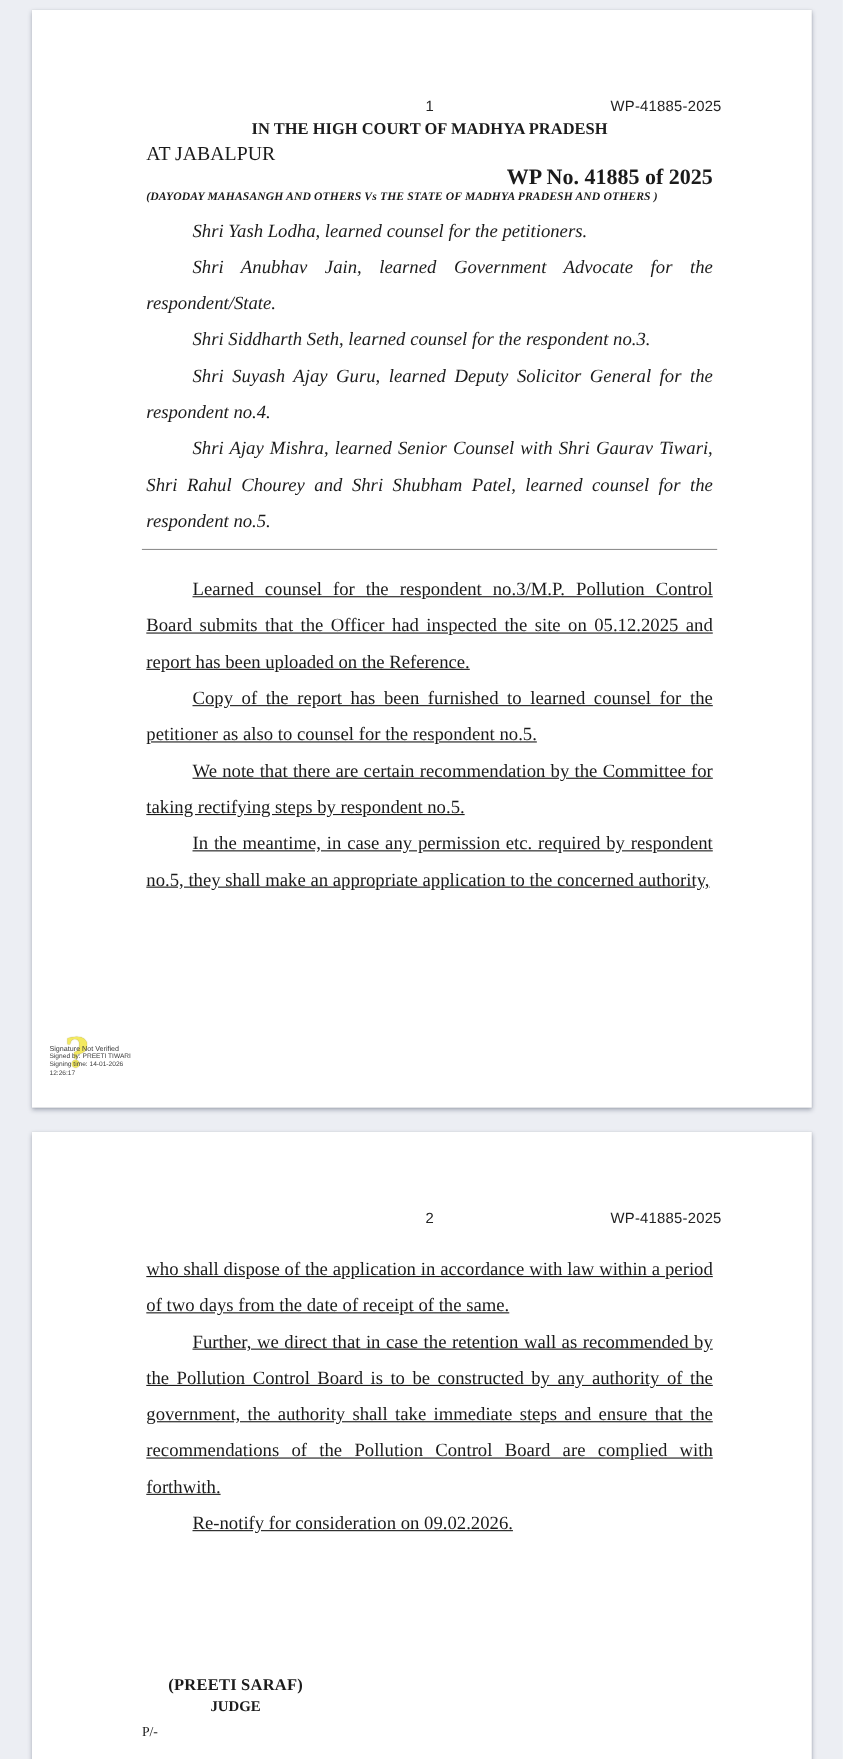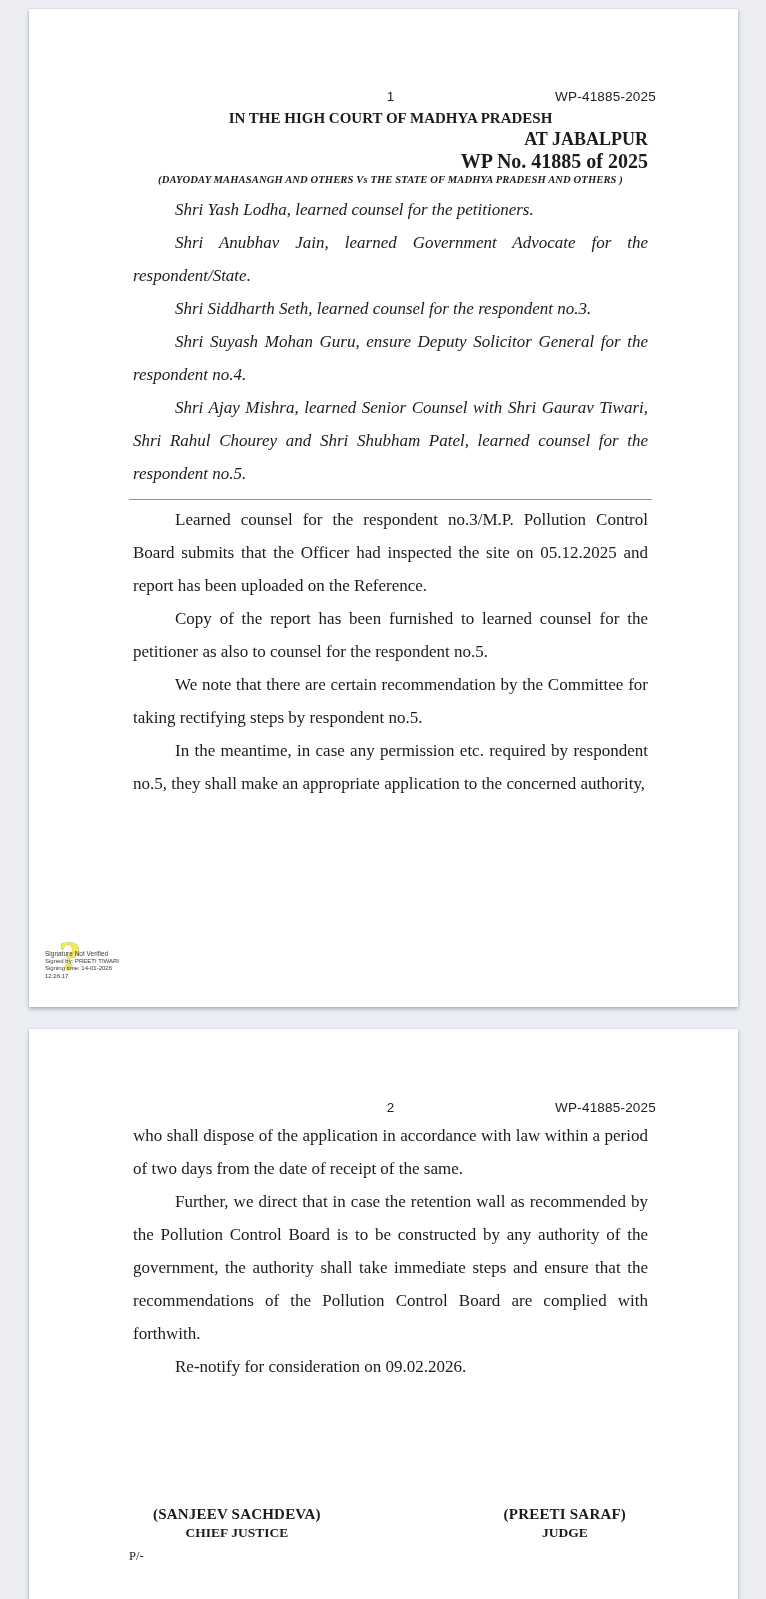--- a/index.html
+++ b/index.html
@@ -36,24 +36,24 @@
     line-height: 20px;
   }
   .page-head .case-ref {
     position: absolute;
     right: -8px; top: 0;
     font-size: 13.5px;
     letter-spacing: 0.2px;
   }
 
   .court-name   { text-align: center; font-weight: bold; font-size: 15px; line-height: 21px; margin-top: 1px; }
-  .court-bench  { text-align: right; font-weight: bold; font-size: 18px;   line-height: 21px; }
+  .court-bench  { text-align: left; font-weight: normal; font-size: 18px;   line-height: 21px; }
   .case-number  { text-align: right; font-weight: bold; font-size: 20px;   line-height: 23px; }
   .cause-title  {
-    text-align: center; font-weight: bold; font-style: italic;
+    text-align: left; font-weight: bold; font-style: italic;
     font-size: 10.6px; line-height: 13px; letter-spacing: 0.1px;
     white-space: nowrap;
   }
 
   .dated-line { margin-top: 26px; font-size: 17.5px; line-height: 22px; }
   .dated-line .dated-value {
     font-weight: bold;
     text-decoration: underline;
     text-underline-offset: 3px;
   }
@@ -66,21 +66,21 @@
   }
   .appearances { margin-top: 7px; }
   .appearances .para { font-style: italic; }
 
   .order-divider {
     border: none;
     border-top: 1px solid #8f8f8f;
     margin: 9px 0 3px -4px;
     width: 523px;
   }
-  .order-body { margin-top: 1px; }
+  .order-body { margin-top: 19px; text-decoration: underline; }
   .para.no-indent { text-indent: 0; }
 
   
   .sig-stamp {
     position: absolute;
     left: 16px; top: 928px;
     width: 120px; height: 62px;
     cursor: default;
   }
   .sig-stamp .q-icon {
@@ -134,21 +134,21 @@
       <div class="court-name">IN THE HIGH COURT OF MADHYA PRADESH</div>
       <div class="court-bench">AT JABALPUR</div>
       <div class="case-number">WP No. 41885 of 2025</div>
       <div class="cause-title">(DAYODAY MAHASANGH AND OTHERS Vs THE STATE OF MADHYA PRADESH AND OTHERS )</div>
 
 
       <div class="appearances">
         <p class="para">Shri Yash Lodha, learned counsel for the petitioners.</p>
         <p class="para">Shri Anubhav Jain, learned Government Advocate for the respondent/State.</p>
         <p class="para">Shri Siddharth Seth, learned counsel for the respondent no.3.</p>
-        <p class="para">Shri Suyash Mohan Guru, ensure Deputy Solicitor General for the respondent no.4.</p>
+        <p class="para">Shri Suyash Ajay Guru, learned Deputy Solicitor General for the respondent no.4.</p>
         <p class="para">Shri Ajay Mishra, learned Senior Counsel with Shri Gaurav Tiwari, Shri Rahul Chourey and Shri Shubham Patel, learned counsel for the respondent no.5.</p>
       </div>
 
       <hr class="order-divider">
 
       <div class="order-body">
         <p class="para">Learned counsel for the respondent no.3/M.P. Pollution Control Board submits that the Officer had inspected the site on 05.12.2025 and report has been uploaded on the Reference.</p>
         <p class="para">Copy of the report has been furnished to learned counsel for the petitioner as also to counsel for the respondent no.5.</p>
         <p class="para">We note that there are certain recommendation by the Committee for taking rectifying steps by respondent no.5.</p>
         <p class="para">In the meantime, in case any permission etc. required by respondent no.5, they shall make an appropriate application to the concerned authority,</p>
@@ -176,24 +176,20 @@
       </div>
 
       <div class="order-body">
         <p class="para no-indent">who shall dispose of the application in accordance with law within a period of two days from the date of receipt of the same.</p>
         <p class="para">Further, we direct that in case the retention wall as recommended by the Pollution Control Board is to be constructed by any authority of the government, the authority shall take immediate steps and ensure that the recommendations of the Pollution Control Board are complied with forthwith.</p>
         <p class="para">Re-notify for consideration on 09.02.2026.</p>
       </div>
 
       <div class="sig-row">
         <div class="sig-block">
-          <div class="sig-name">(SANJEEV SACHDEVA)</div>
-          <div class="sig-title">CHIEF JUSTICE</div>
-        </div>
-        <div class="sig-block">
           <div class="sig-name">(PREETI SARAF)</div>
           <div class="sig-title">JUDGE</div>
         </div>
       </div>
 
       <div class="footer-note">P/-</div>
 
     </div>
   </div>
 

